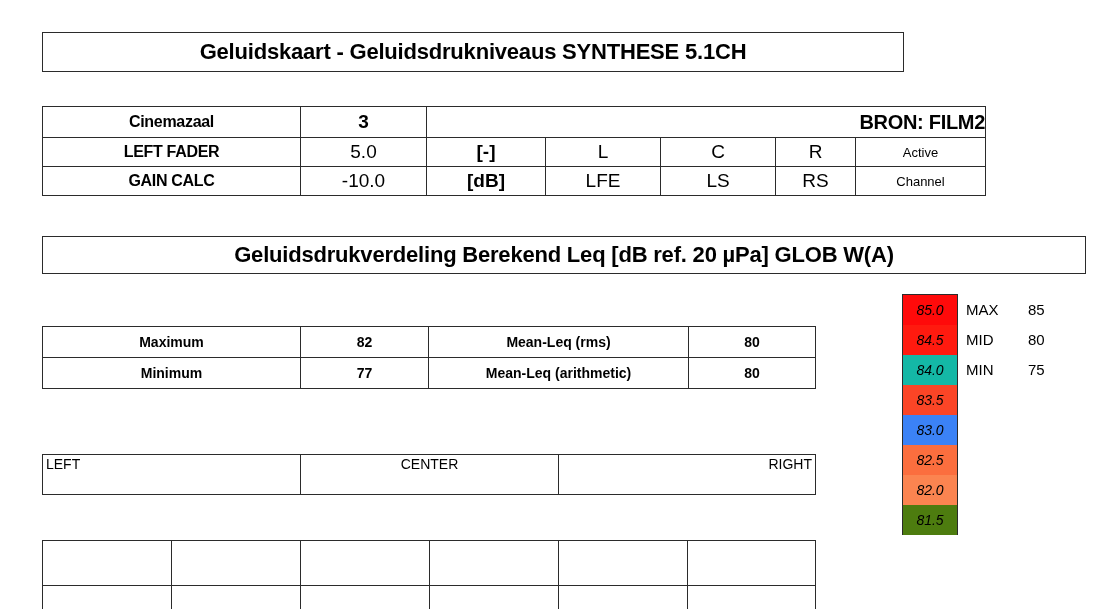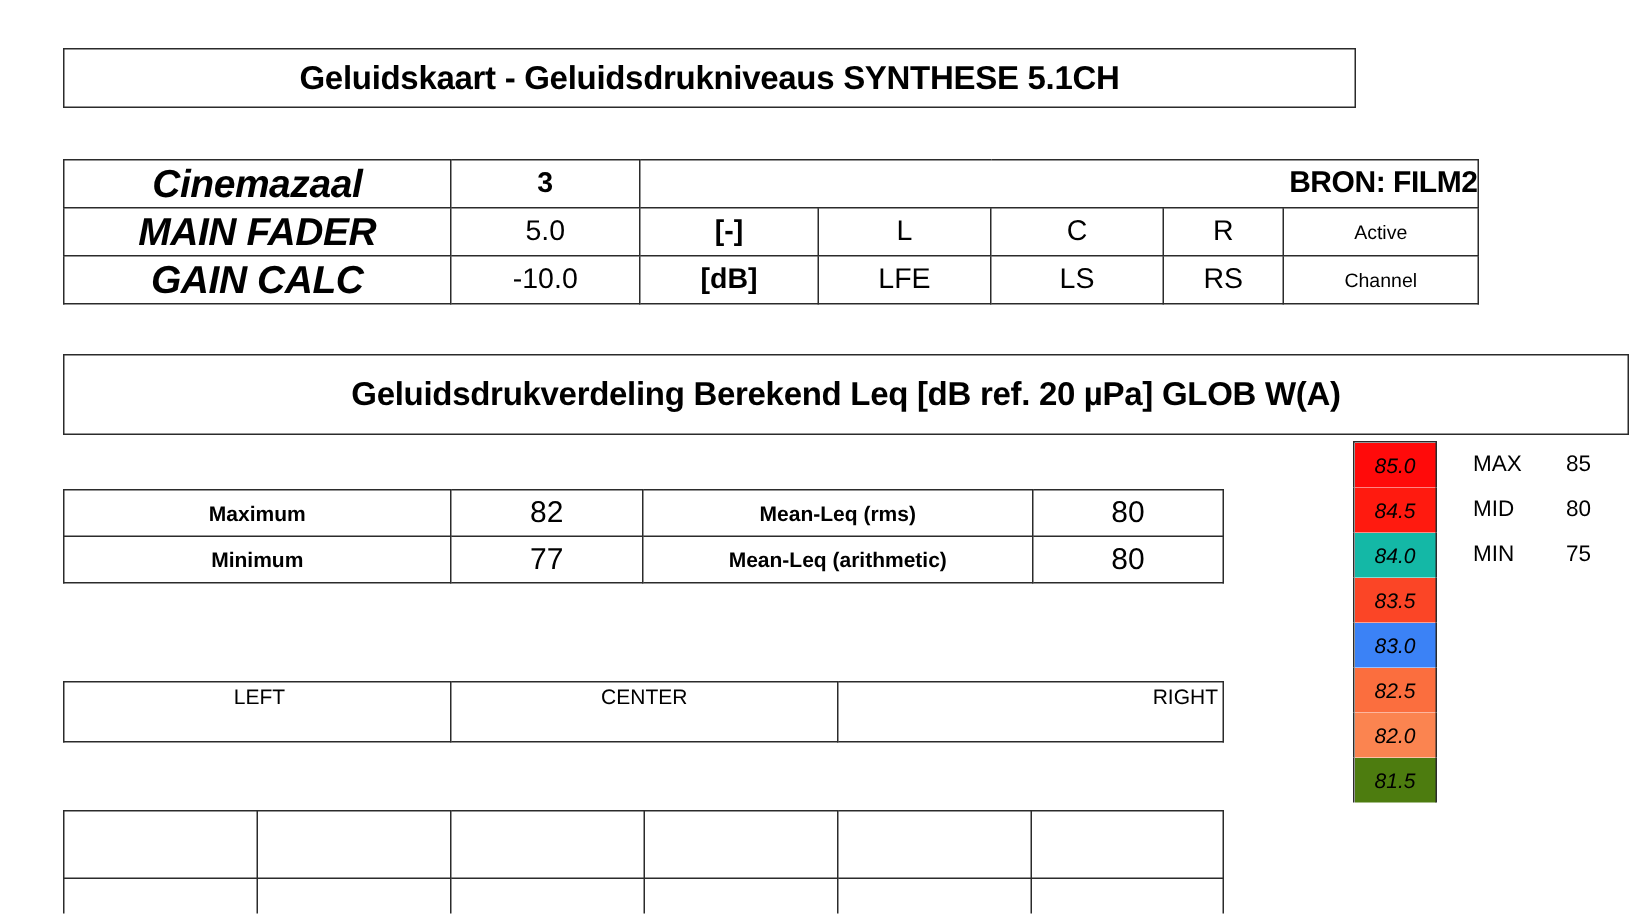--- a/index.html
+++ b/index.html
@@ -50,24 +50,23 @@
   }
 
   
   #info-table {
     left: 42px;
     top: 106px;
     width: 943px;
   }
   #info-table td { height: 28px; }
   #info-table .lbl {
-    font-size: 26px;
+    font-size: 16px;
     font-weight: bold;
     letter-spacing: -0.3px;
-    font-style: italic;
   }
   #info-table .val {
     font-size: 19px;
     font-weight: normal;
   }
   #info-table .valb {
     font-size: 19px;
     font-weight: bold;
   }
   #info-table .srclabel {
@@ -85,57 +84,57 @@
     font-size: 13px;
     font-weight: normal;
   }
   #info-table .topcell { height: 30px; }
 
   
   #section-box {
     left: 42px;
     top: 236px;
     width: 1044px;
-    height: 54px;
+    height: 38px;
   }
   #section-box td {
     font-size: 22px;
     font-weight: bold;
     letter-spacing: -0.2px;
   }
 
   
   #stats-table {
     left: 42px;
     top: 326px;
     width: 773px;
   }
   #stats-table td { height: 30px; }
   #stats-table .nm {
     font-size: 14px;
     font-weight: bold;
   }
   #stats-table .nv {
-    font-size: 20px;
-    font-weight: normal;
+    font-size: 14px;
+    font-weight: bold;
   }
 
   
   #lcr-table {
     left: 42px;
     top: 454px;
     width: 773px;
   }
   #lcr-table td {
     height: 38px;
     font-size: 14px;
     vertical-align: top;
     padding-top: 1px;
   }
-  #lcr-table .l { text-align: center;   padding-left: 3px; }
+  #lcr-table .l { text-align: left;   padding-left: 3px; }
   #lcr-table .c { text-align: center; }
   #lcr-table .r { text-align: right;  padding-right: 3px; }
 
   
   #grid-table {
     left: 42px;
     top: 540px;
     width: 773px;
   }
   #grid-table td { height: 44px; }
@@ -164,21 +163,21 @@
     top: 294px;
     width: 128px;
   }
   #legend-table td {
     height: 30px;
     border: none;
     font-size: 15px;
   }
   #legend-table .lk {
     text-align: left;
-    padding-left: 24px;
+    padding-left: 8px;
     width: 62px;
   }
   #legend-table .lv {
     text-align: left;
     width: 66px;
   }
   #legend-box-border {
     left: 958px;
     top: 294px;
     width: 128px;
@@ -210,21 +209,21 @@
     <col style="width:80px">
     <col style="width:130px">
   </colgroup>
   <tbody>
       <tr>
     <td class="lbl topcell">Cinemazaal</td>
     <td class="valb topcell">3</td>
     <td class="srclabel topcell" colspan="5">BRON:   FILM2</td>
   </tr>
   <tr>
-    <td class="lbl">MAIN FADER</td>
+    <td class="lbl">LEFT FADER</td>
     <td class="val">5.0</td>
     <td class="valb">[-]</td>
     <td class="chan">L</td>
     <td class="chan">C</td>
     <td class="chan">R</td>
     <td class="small">Active</td>
   </tr>
   <tr>
     <td class="lbl">GAIN CALC</td>
     <td class="val">-10.0</td>

